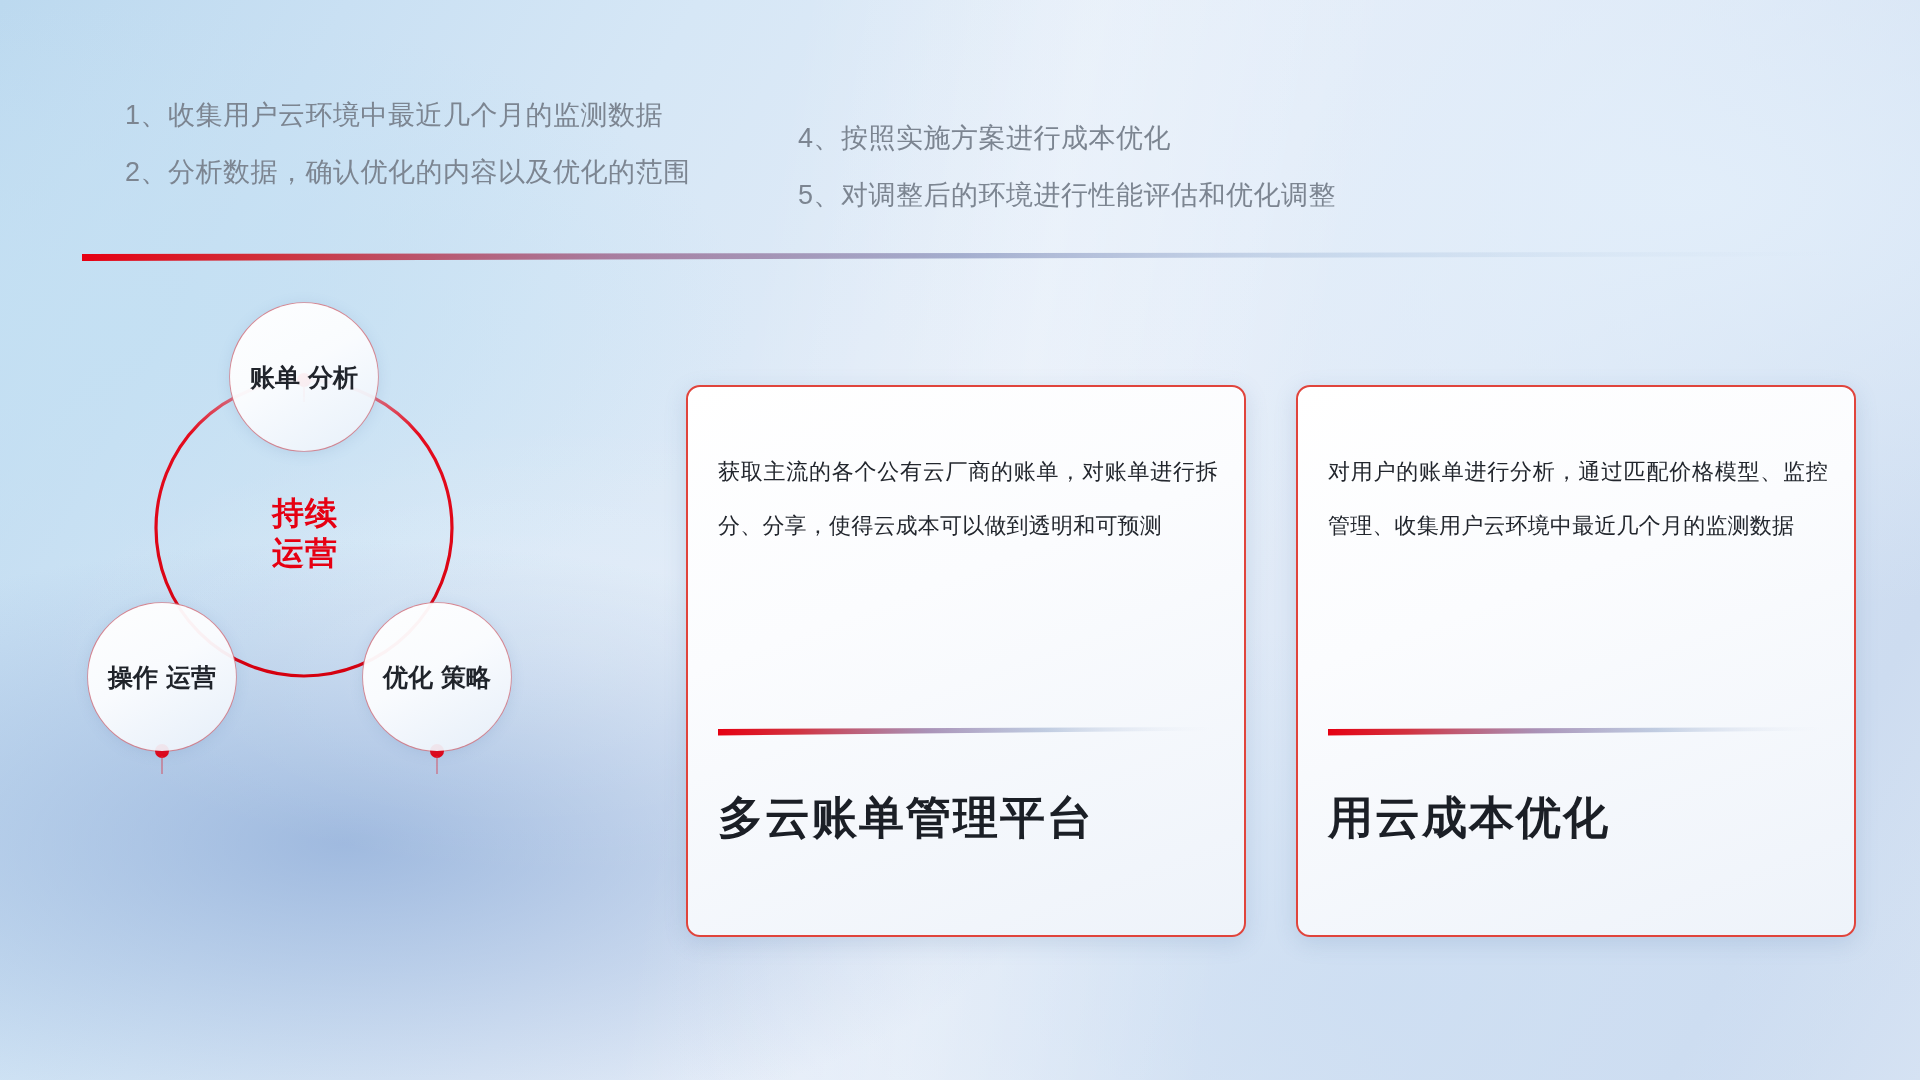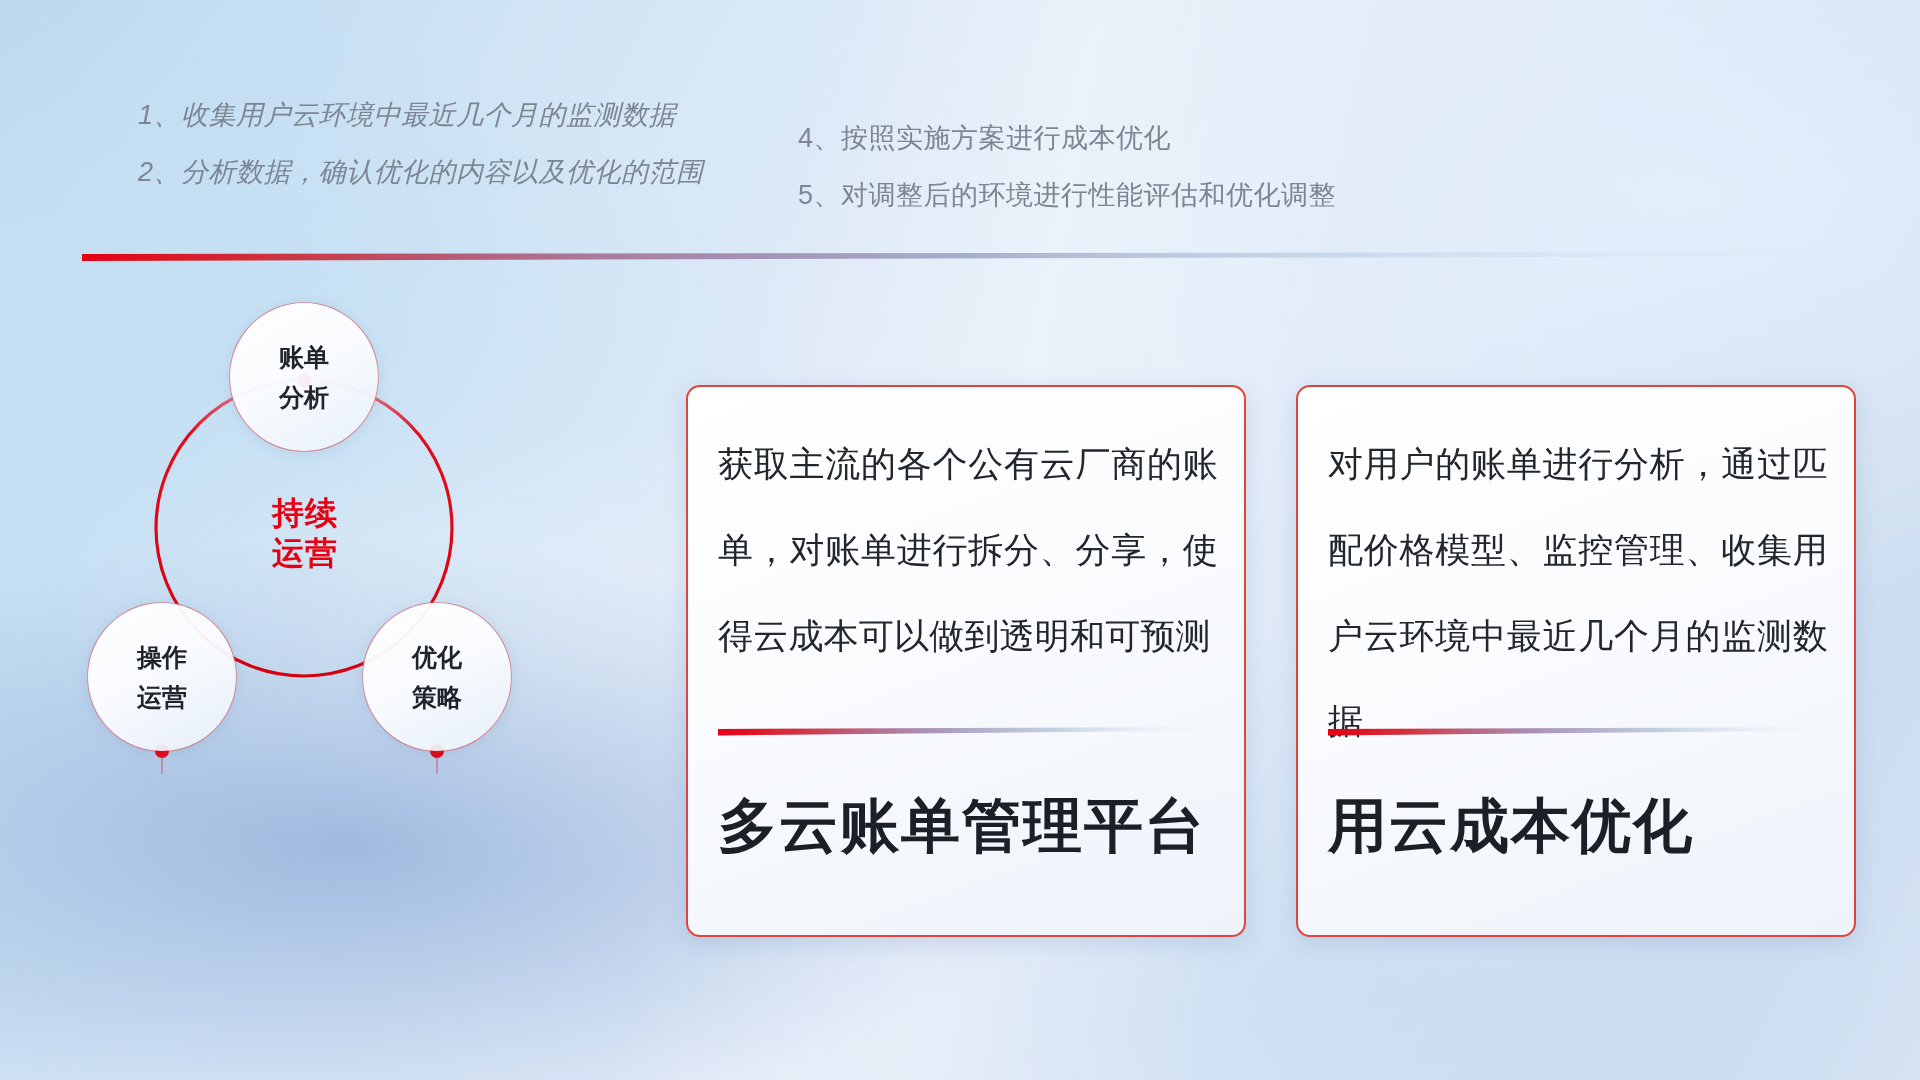--- a/index.html
+++ b/index.html
@@ -49,21 +49,21 @@
     position: absolute;
     color: #7c8591;
     font-size: 27px;
     line-height: 1;
     letter-spacing: 0.5px;
     white-space: nowrap;
   }
   .steps .step {
     margin-bottom: 30px;
   }
-  #steps-left  { left: 138px; top: 102px; font-style: italic; }
+  #steps-left  { left: 125px; top: 102px; }
   #steps-right { left: 798px; top: 125px; }
 
   
   #divider {
     position: absolute;
     left: 82px;
     top: 252px;
     width: 1760px;
     height: 10px;
   }
@@ -76,21 +76,20 @@
     width: 520px;
     height: 500px;
   }
   .bubble {
     position: absolute;
     border-radius: 50%;
     background:
       linear-gradient(150deg, rgba(255,255,255,0.97) 0%, rgba(252,253,255,0.95) 45%, rgba(233,241,250,0.92) 100%);
     box-shadow: 0 2px 14px rgba(90,130,180,0.18);
     display: flex;
-    flex-direction: column;
     align-items: center;
     justify-content: center;
     color: #20242b;
     font-size: 25px;
     font-weight: bold;
     line-height: 1.30;
     text-align: center;
     z-index: 3;
     gap: 8px;
   }
@@ -125,42 +124,42 @@
     box-sizing: border-box;
     overflow: hidden;
   }
   #card-1 { left: 686px; }
   #card-2 { left: 1296px; }
 
   .card-body {
     position: absolute;
     left: 30px;
     right: 26px;
-    top: 34px;
+    top: 58px;
     color: #22262d;
-    font-size: 35px;
+    font-size: 22px;
     line-height: 2.45;
     letter-spacing: 0.2px;
     text-align: justify;
     text-align-last: left;
   }
   .card-rule {
     position: absolute;
     left: 30px;
     top: 340px;
     width: 498px;
     height: 9px;
   }
   .card-title {
     position: absolute;
     left: 30px;
     right: 24px;
     top: 404px;
     color: #1b1f26;
-    font-size: 59px;
+    font-size: 45px;
     font-weight: bold;
     letter-spacing: 2px;
     line-height: 1.2;
   }
 </style>
 </head>
 <body>
 
 <div id="bg"></div>
 <div id="bg-sheen"></div>

